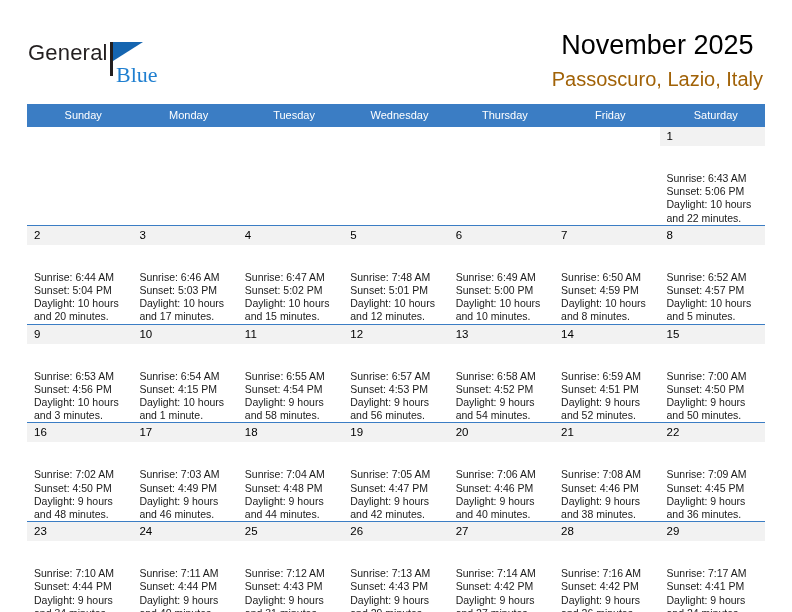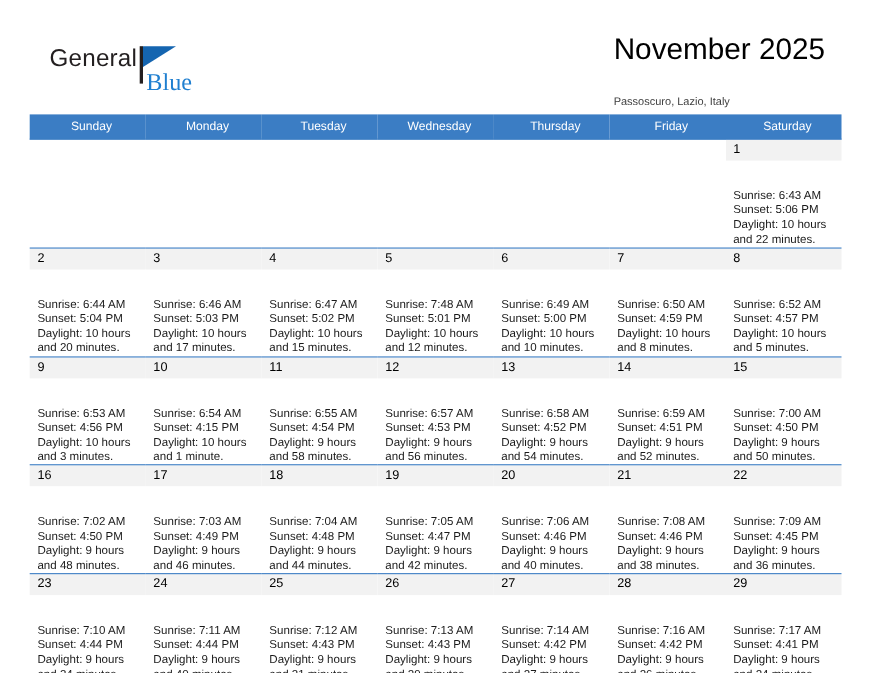--- a/index.html
+++ b/index.html
@@ -24,21 +24,21 @@
   
   .header {
     position: absolute;
     left: 27px;
     top: 28px;
     right: 27px;
     height: 70px;
   }
   .logo {
     position: absolute;
-    left: 18px;
+    left: 1px;
     top: 12px;
     width: 160px;
     height: 52px;
     text-align: center;
   }
   .logo-general {
     position: absolute;
     left: 0;
     top: 0;
     font-size: 22px;
@@ -66,37 +66,37 @@
   .logo-blue {
     position: absolute;
     left: 88px;
     top: 22px;
     font-size: 22px;
     color: #1f7fd0;
     font-family: Liberation Serif, serif;
   }
   .title-block {
     position: absolute;
-    right: 15px;
+    right: 2px;
     top: 0;
-    text-align: left;
+    text-align: center;
   }
   .cal-title {
     font-size: 27px;
     line-height: 34px;
     color: #000000;
     font-weight: normal;
     margin: 0;
     white-space: nowrap;
   }
   .cal-subtitle {
-    font-size: 10px;
+    font-size: 20px;
     line-height: 22px;
-    color: #404040;
-    margin: 20px 0 0 0;
+    color: #a16207;
+    margin: 6px 0 0 0;
     white-space: nowrap;
   }
 
   
   .calendar {
     position: absolute;
     left: 27px;
     top: 104px;
     width: 738px;
     border-collapse: collapse;

